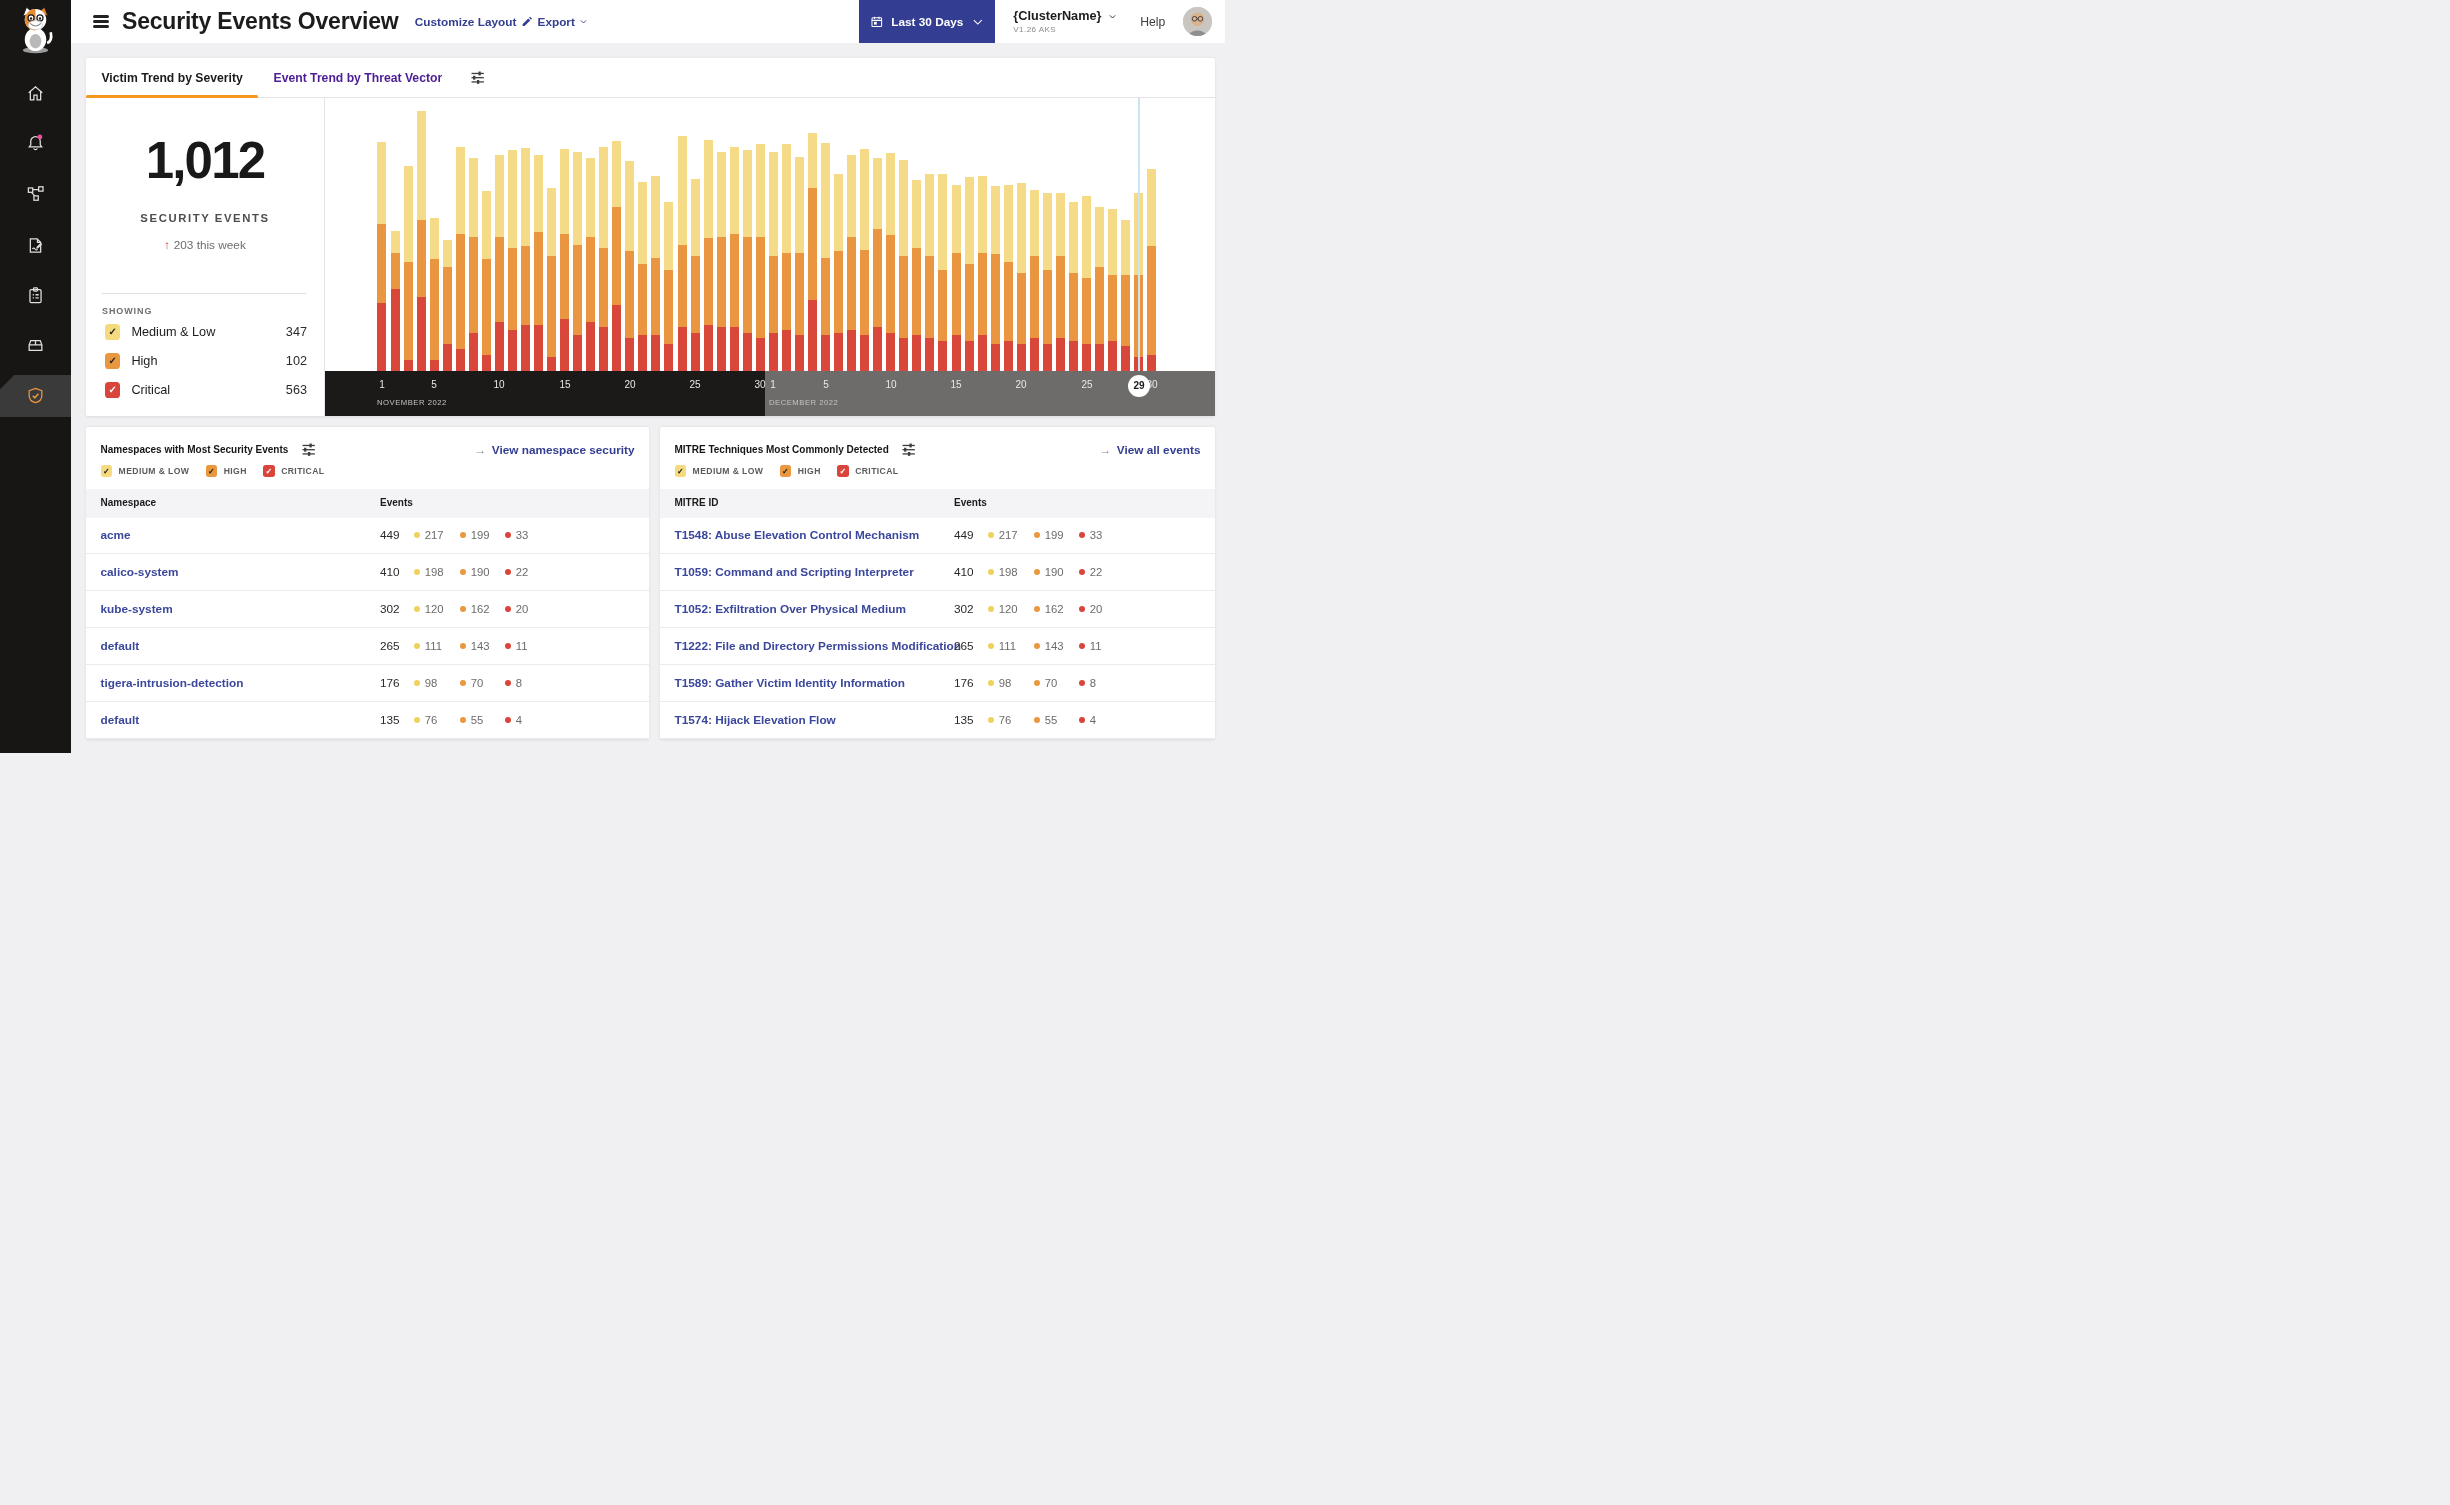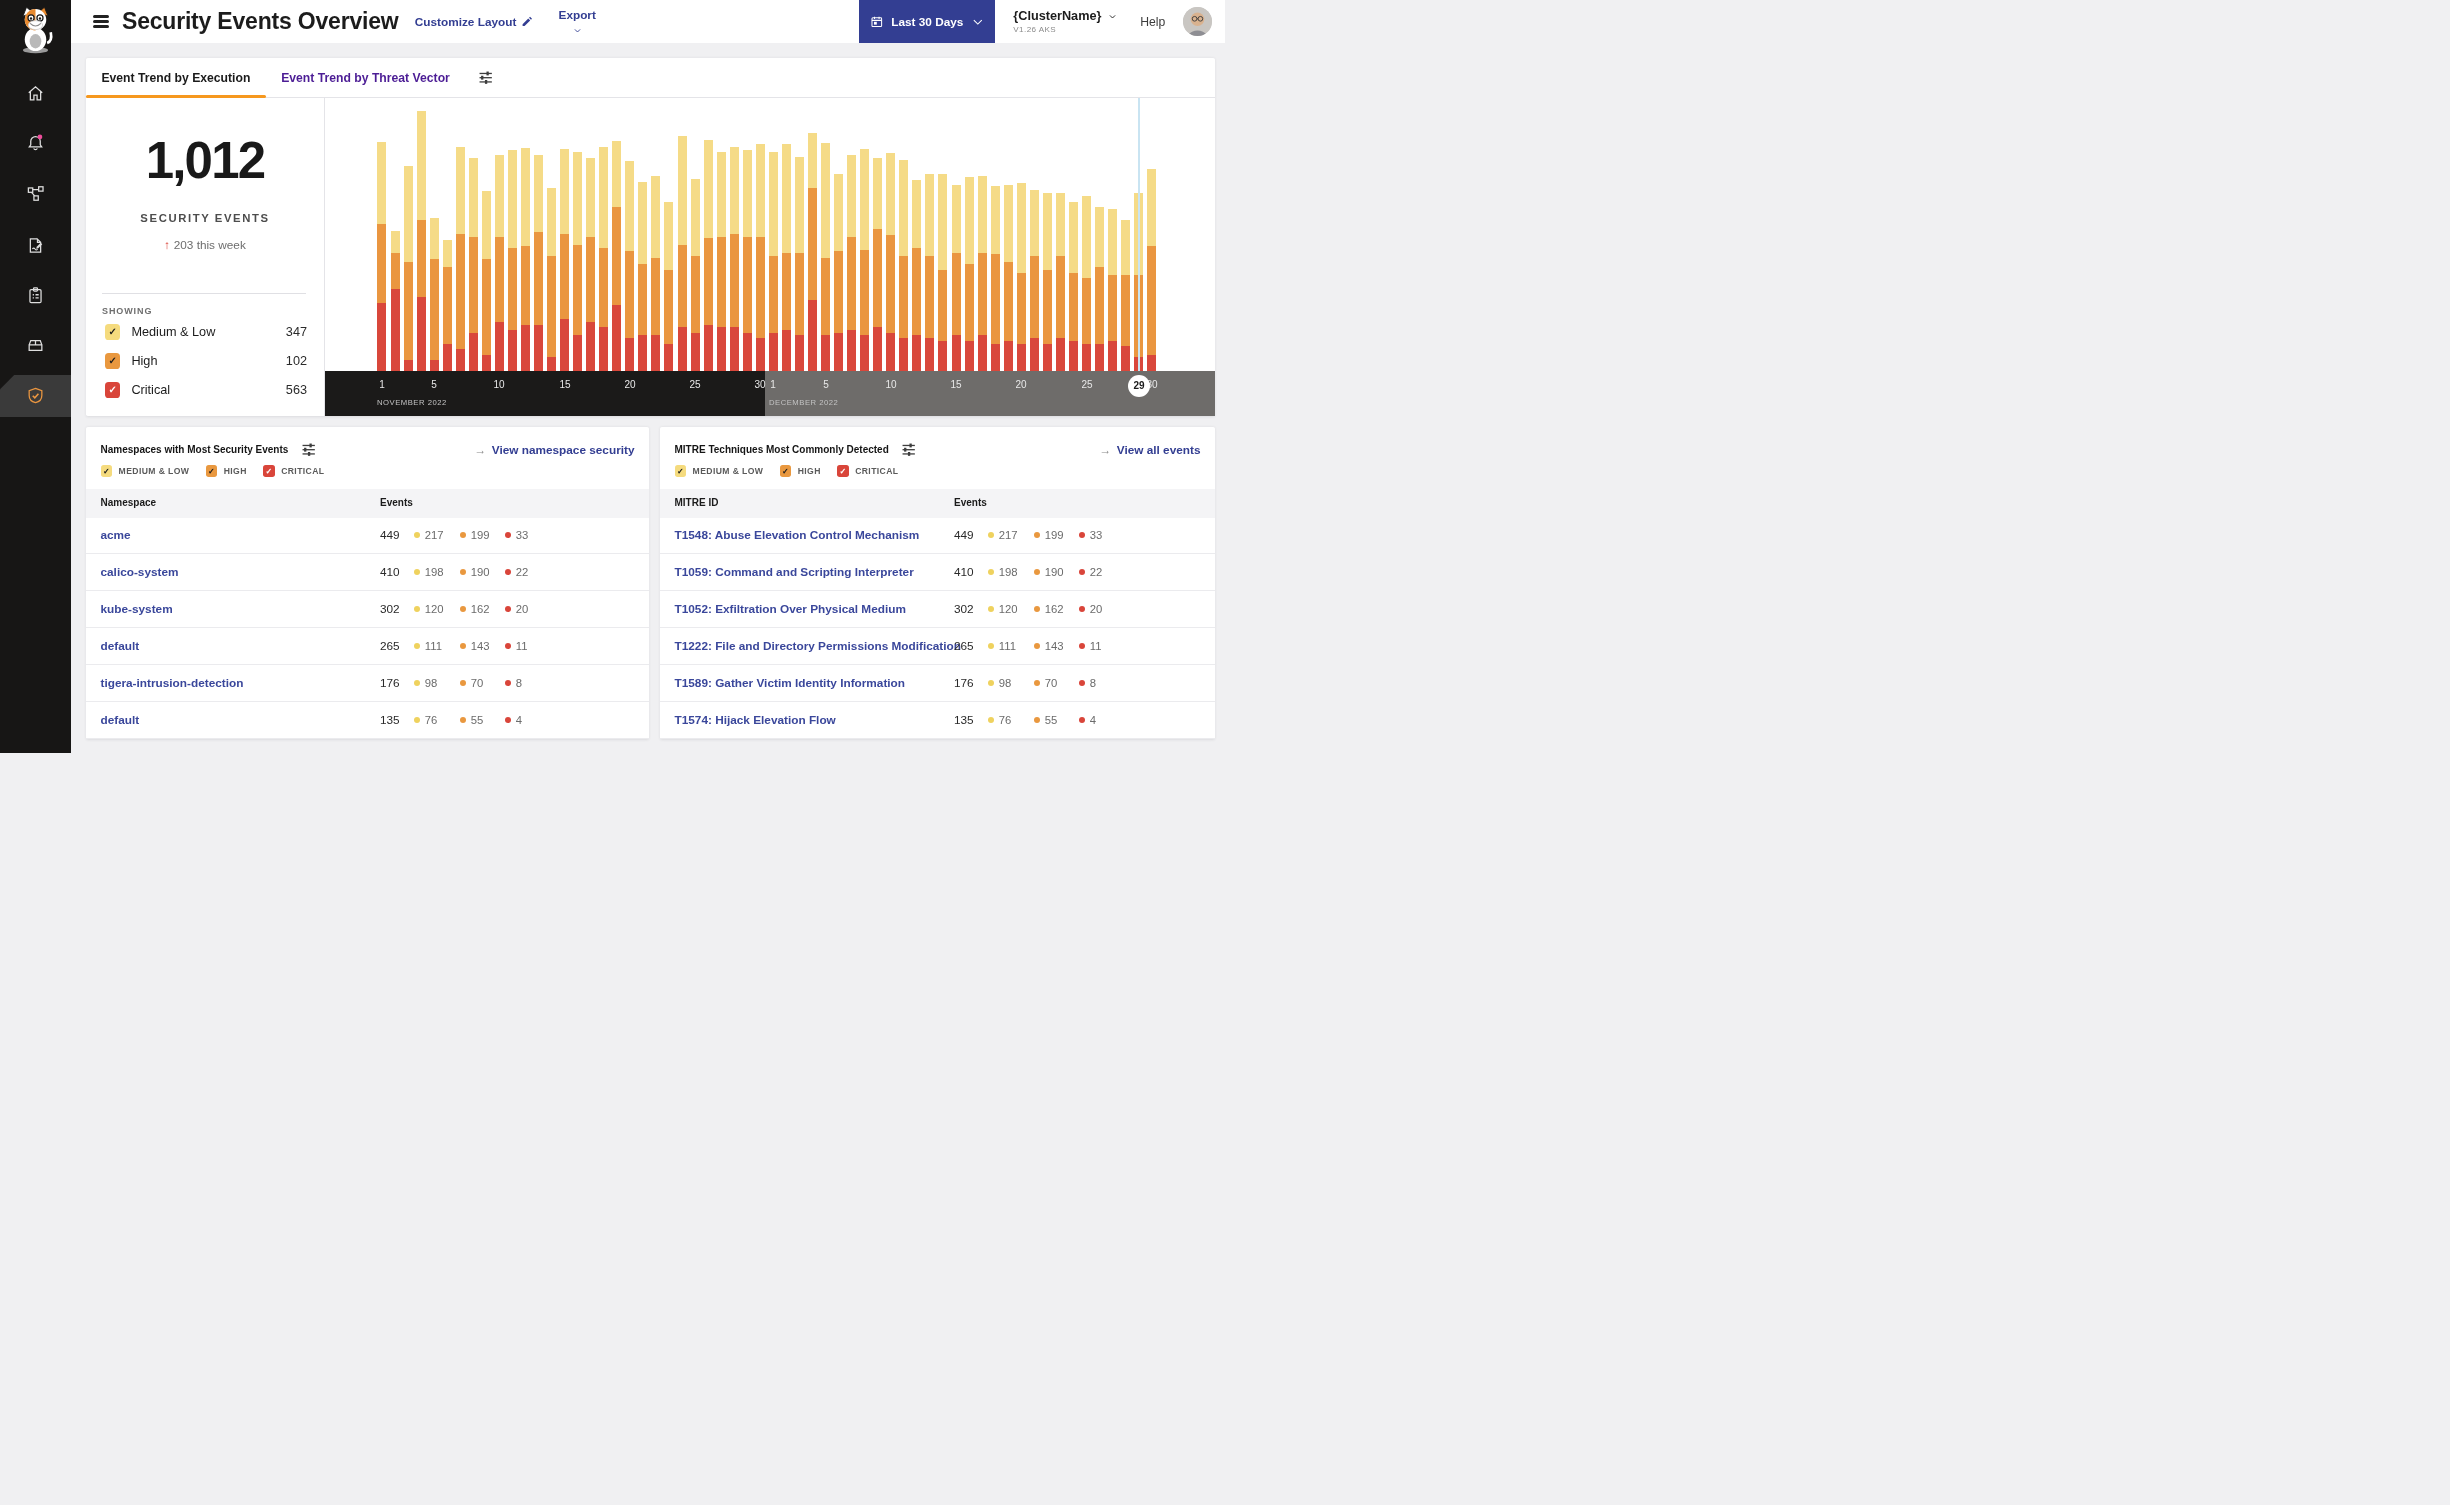--- a/index.html
+++ b/index.html
@@ -15,21 +15,21 @@
                 clip-path:polygon(0 34%, 20% 0, 100% 0, 100% 100%, 0 100%); }
   .nav-ic.shield svg { stroke:#EA9640; }
 
   
   .header { position:absolute; left:71px; top:0; right:0; height:43px; background:#fff; display:flex; align-items:center; z-index:4; }
   .burger { margin-left:22px; width:16.3px; cursor:pointer; }
   .burger div { height:2.4px; background:#222; border-radius:1.8px; margin:2.7px 0; }
   .page-title { font-size:23px; font-weight:800; margin-left:12.7px; letter-spacing:-0.2px; }
   .hlink { display:flex; align-items:center; gap:4.5px; font-size:11.8px; font-weight:700; color:#333E92; cursor:pointer; }
   .hlink.cl { margin-left:16.3px; }
-  .hlink.ex { margin-left:25px;flex-direction:column; }
+  .hlink.ex { margin-left:4px; }
   .chev { width:9px; height:9px; stroke:#333E92; fill:none; stroke-width:2.4; }
   .date-btn { margin-left:auto; height:43px; width:136px; background:#333E92; color:#fff; display:flex; align-items:center; justify-content:center; gap:8.1px; font-size:11.8px; font-weight:700; cursor:pointer; }
   .date-btn svg { width:13.6px; height:13.6px; stroke:#fff; fill:none; stroke-width:1.8; }
   .cluster { margin-left:18px; cursor:pointer; }
   .cluster .cname { display:flex; align-items:center; gap:6.3px; font-size:12.7px; font-weight:700; color:#1c1c1c; }
   .cluster .cname .chev { stroke:#1c1c1c; }
   .cluster .cver { font-size:8.1px; color:#8b8b8b; letter-spacing:0.4px; margin-top:1.8px; }
   .help { margin-left:23.5px; font-size:12.2px; color:#3c3c3c; cursor:pointer; }
   .avatar { margin:0 12.7px 0 18px; width:29px; height:29px; border-radius:50%; overflow:hidden; background:#cdcdcd; cursor:pointer; flex:none; }
 
@@ -220,21 +220,21 @@
       <circle cx="12.8" cy="13" r="2.6" fill="none" stroke="#3c3c3c" stroke-width="1"></circle>
       <circle cx="19.2" cy="13" r="2.6" fill="none" stroke="#3c3c3c" stroke-width="1"></circle>
       <path d="M15.4 13 h1.2" stroke="#3c3c3c" stroke-width="1"></path>
     </svg>
   </div>
 </div>
 
 <div class="card" id="chart-card">
   <div class="tabbar">
     <div class="tab active">
-        <span>Event Trend by Execution</span>
+        <span>Victim Trend by Severity</span>
       </div>
     <div class="tab">
         <span>Event Trend by Threat Vector</span>
       </div>
     <svg class="sliders" viewBox="0 0 20 20">
       <line x1="2" y1="4.5" x2="18" y2="4.5"></line>
         <rect x="11" y="2" width="3" height="5"></rect>
       <line x1="2" y1="10" x2="18" y2="10"></line>
         <rect x="4" y="7.5" width="3" height="5"></rect>
       <line x1="2" y1="15.5" x2="18" y2="15.5"></line>

